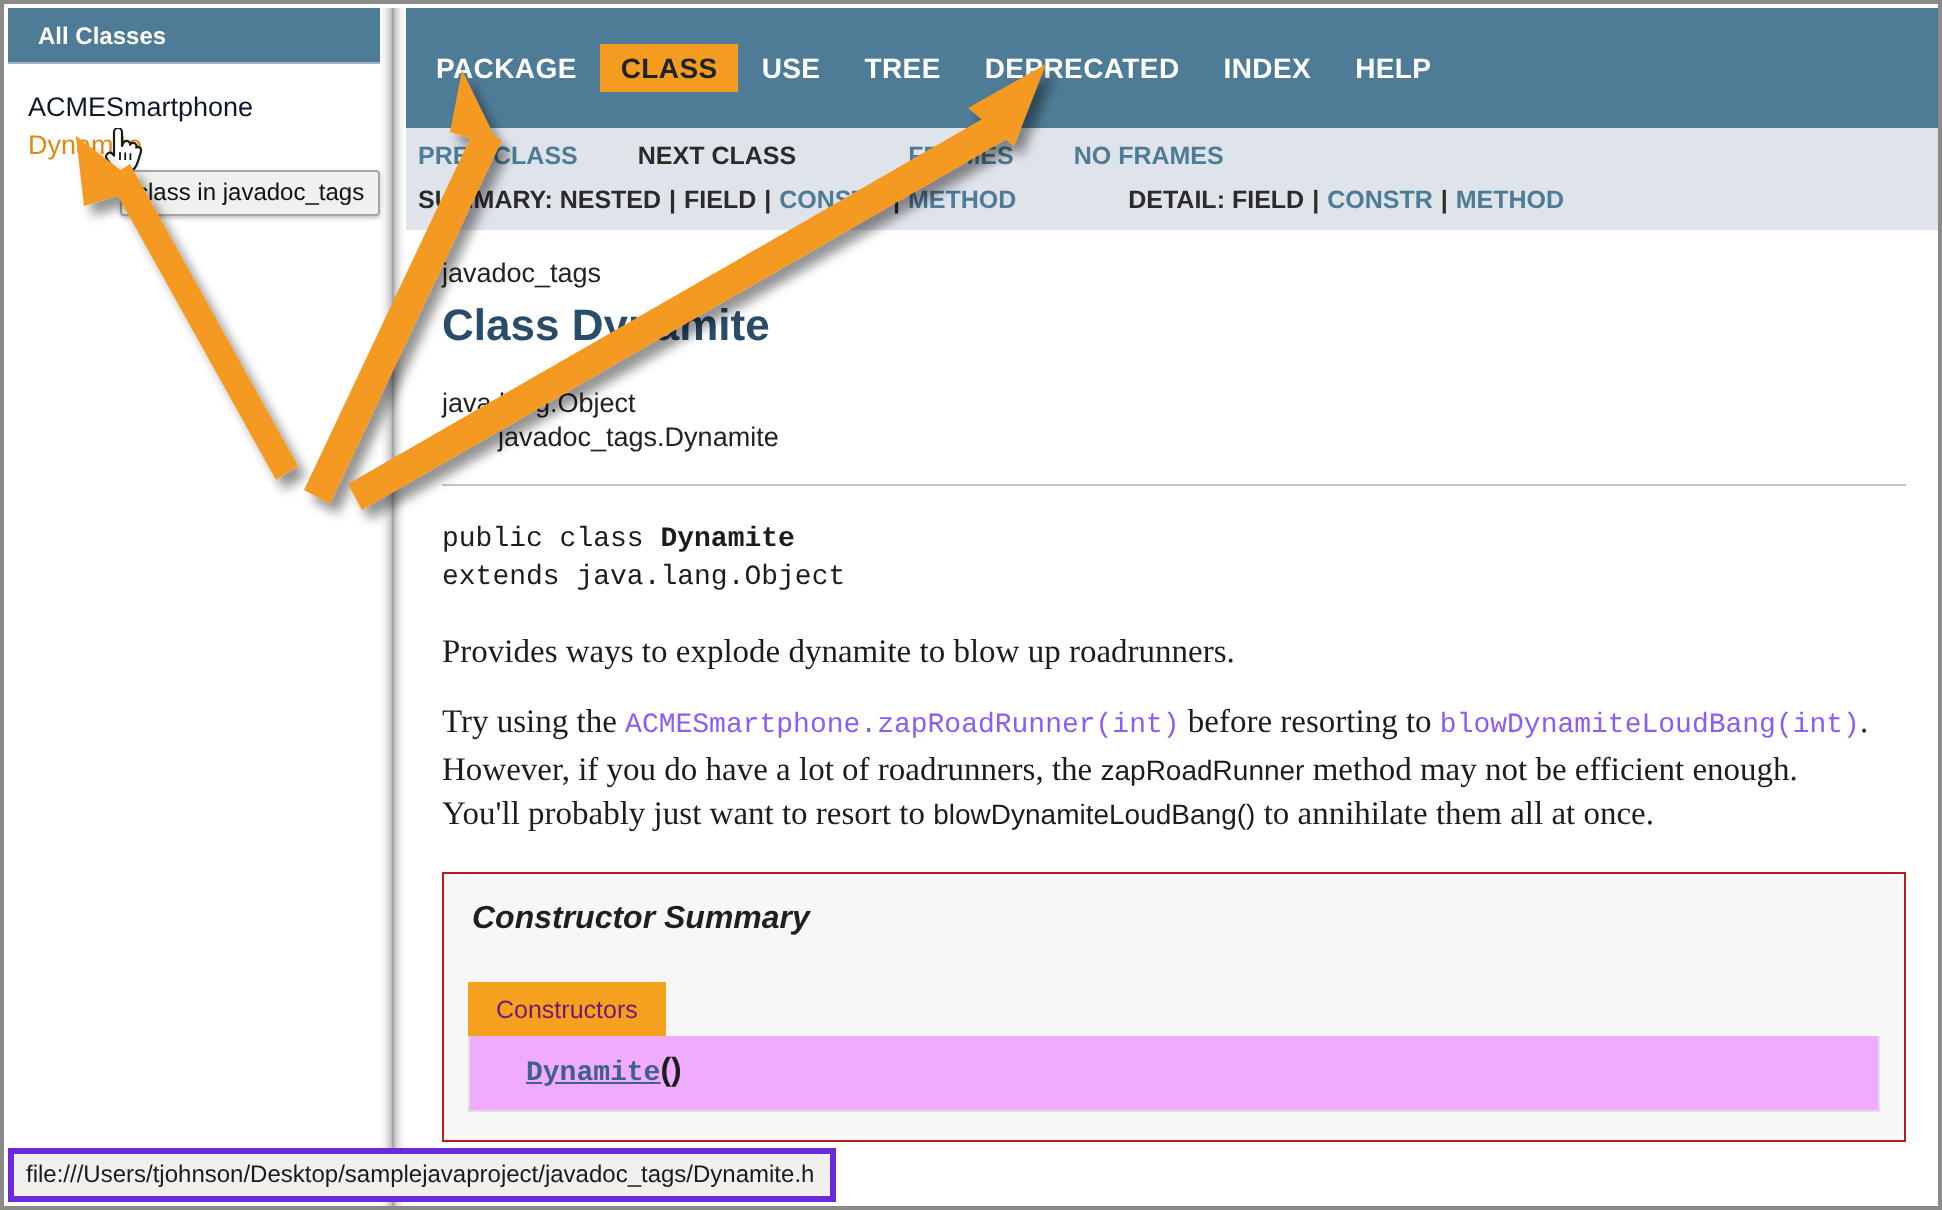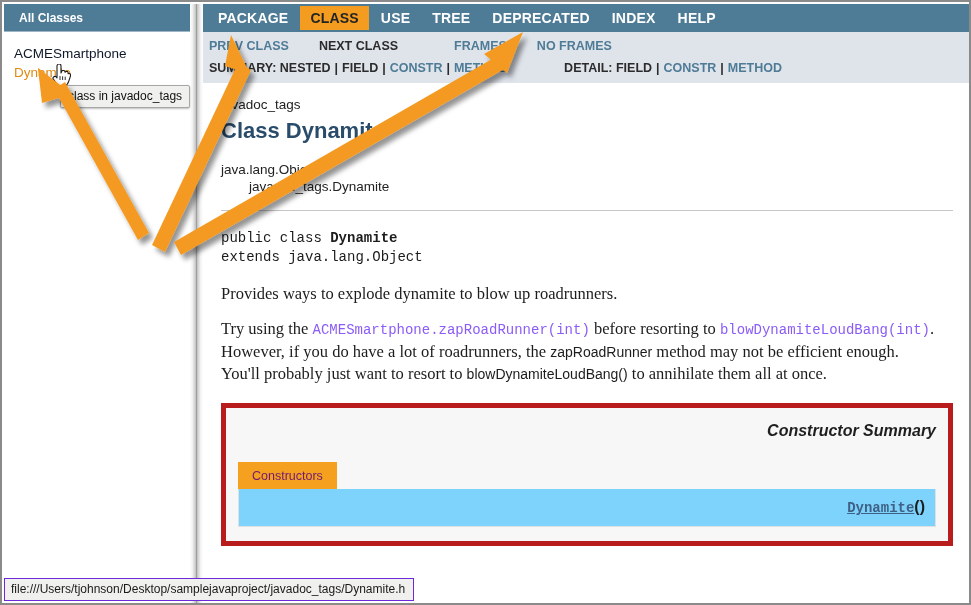--- a/index.html
+++ b/index.html
@@ -72,21 +72,21 @@
     left: 201px;
     top: 2px;
     width: 768px;
     height: 601px;
     background: #ffffff;
     overflow: hidden;
   }
 
   
   #topnav {
-    height: 28px;
+    height: 60px;
     background: #4e7b96;
     display: flex;
     align-items: center;
     padding-left: 5px;
     box-sizing: border-box;
   }
   .navitem {
     color: #ffffff;
     font-size: 14px;
     font-weight: bold;
@@ -176,23 +176,22 @@
     font-family: "Liberation Mono", monospace;
     font-size: 14px;
     color: #8b5cf6;
     text-decoration: none;
   }
 
   
   .summary-box {
     margin-top: 18px;
     background: #f7f7f7;
-    border: 5px solid #b91c1c;
+    border: 1px solid #b91c1c;
     padding: 12px 12px 14px 12px;
-    text-align: right;
   }
   .summary-title {
     font-size: 16px;
     font-style: italic;
     font-weight: bold;
     color: #1f1f1f;
     margin: 2px 0 22px 2px;
   }
   .tab-strip { display: flex; }
   .tab-active {
@@ -203,24 +202,24 @@
     padding: 7px 14px 6px 14px;
   }
   .table-head {
     background: #dde2ea;
     font-size: 12.5px;
     font-weight: bold;
     color: #1f1f1f;
     padding: 8px 10px;
   }
   .table-row {
-    background: #7dd3fc;
+    background: #f0abfc;
     border: 1px solid #e0e0e0;
     border-top: 0;
-    padding: 9px 10px 10px 10px;
+    padding: 9px 10px 10px 28px;
   }
   .ctor-link {
     font-family: "Liberation Mono", monospace;
     font-size: 14px;
     font-weight: bold;
     color: #3f6186;
     text-decoration: none;
   }
   .ctor-link u { text-decoration: underline; }
   .ctor-paren { color: #1c1c1c; font-weight: bold; }
@@ -256,21 +255,21 @@
     pointer-events: none;
     z-index: 60;
   }
 
   
   #statusbar {
     position: absolute;
     left: 2px;
     bottom: 2px;
     background: #f0f0ee;
-    border: 1px solid #6d28d9;
+    border: 3px solid #6d28d9;
     font-size: 12px;
     color: #1a1a1a;
     padding: 3px 8px 4px 6px;
     white-space: nowrap;
     z-index: 70;
     max-width: 404px;
     overflow: hidden;
   }
 </style>
 </head>

